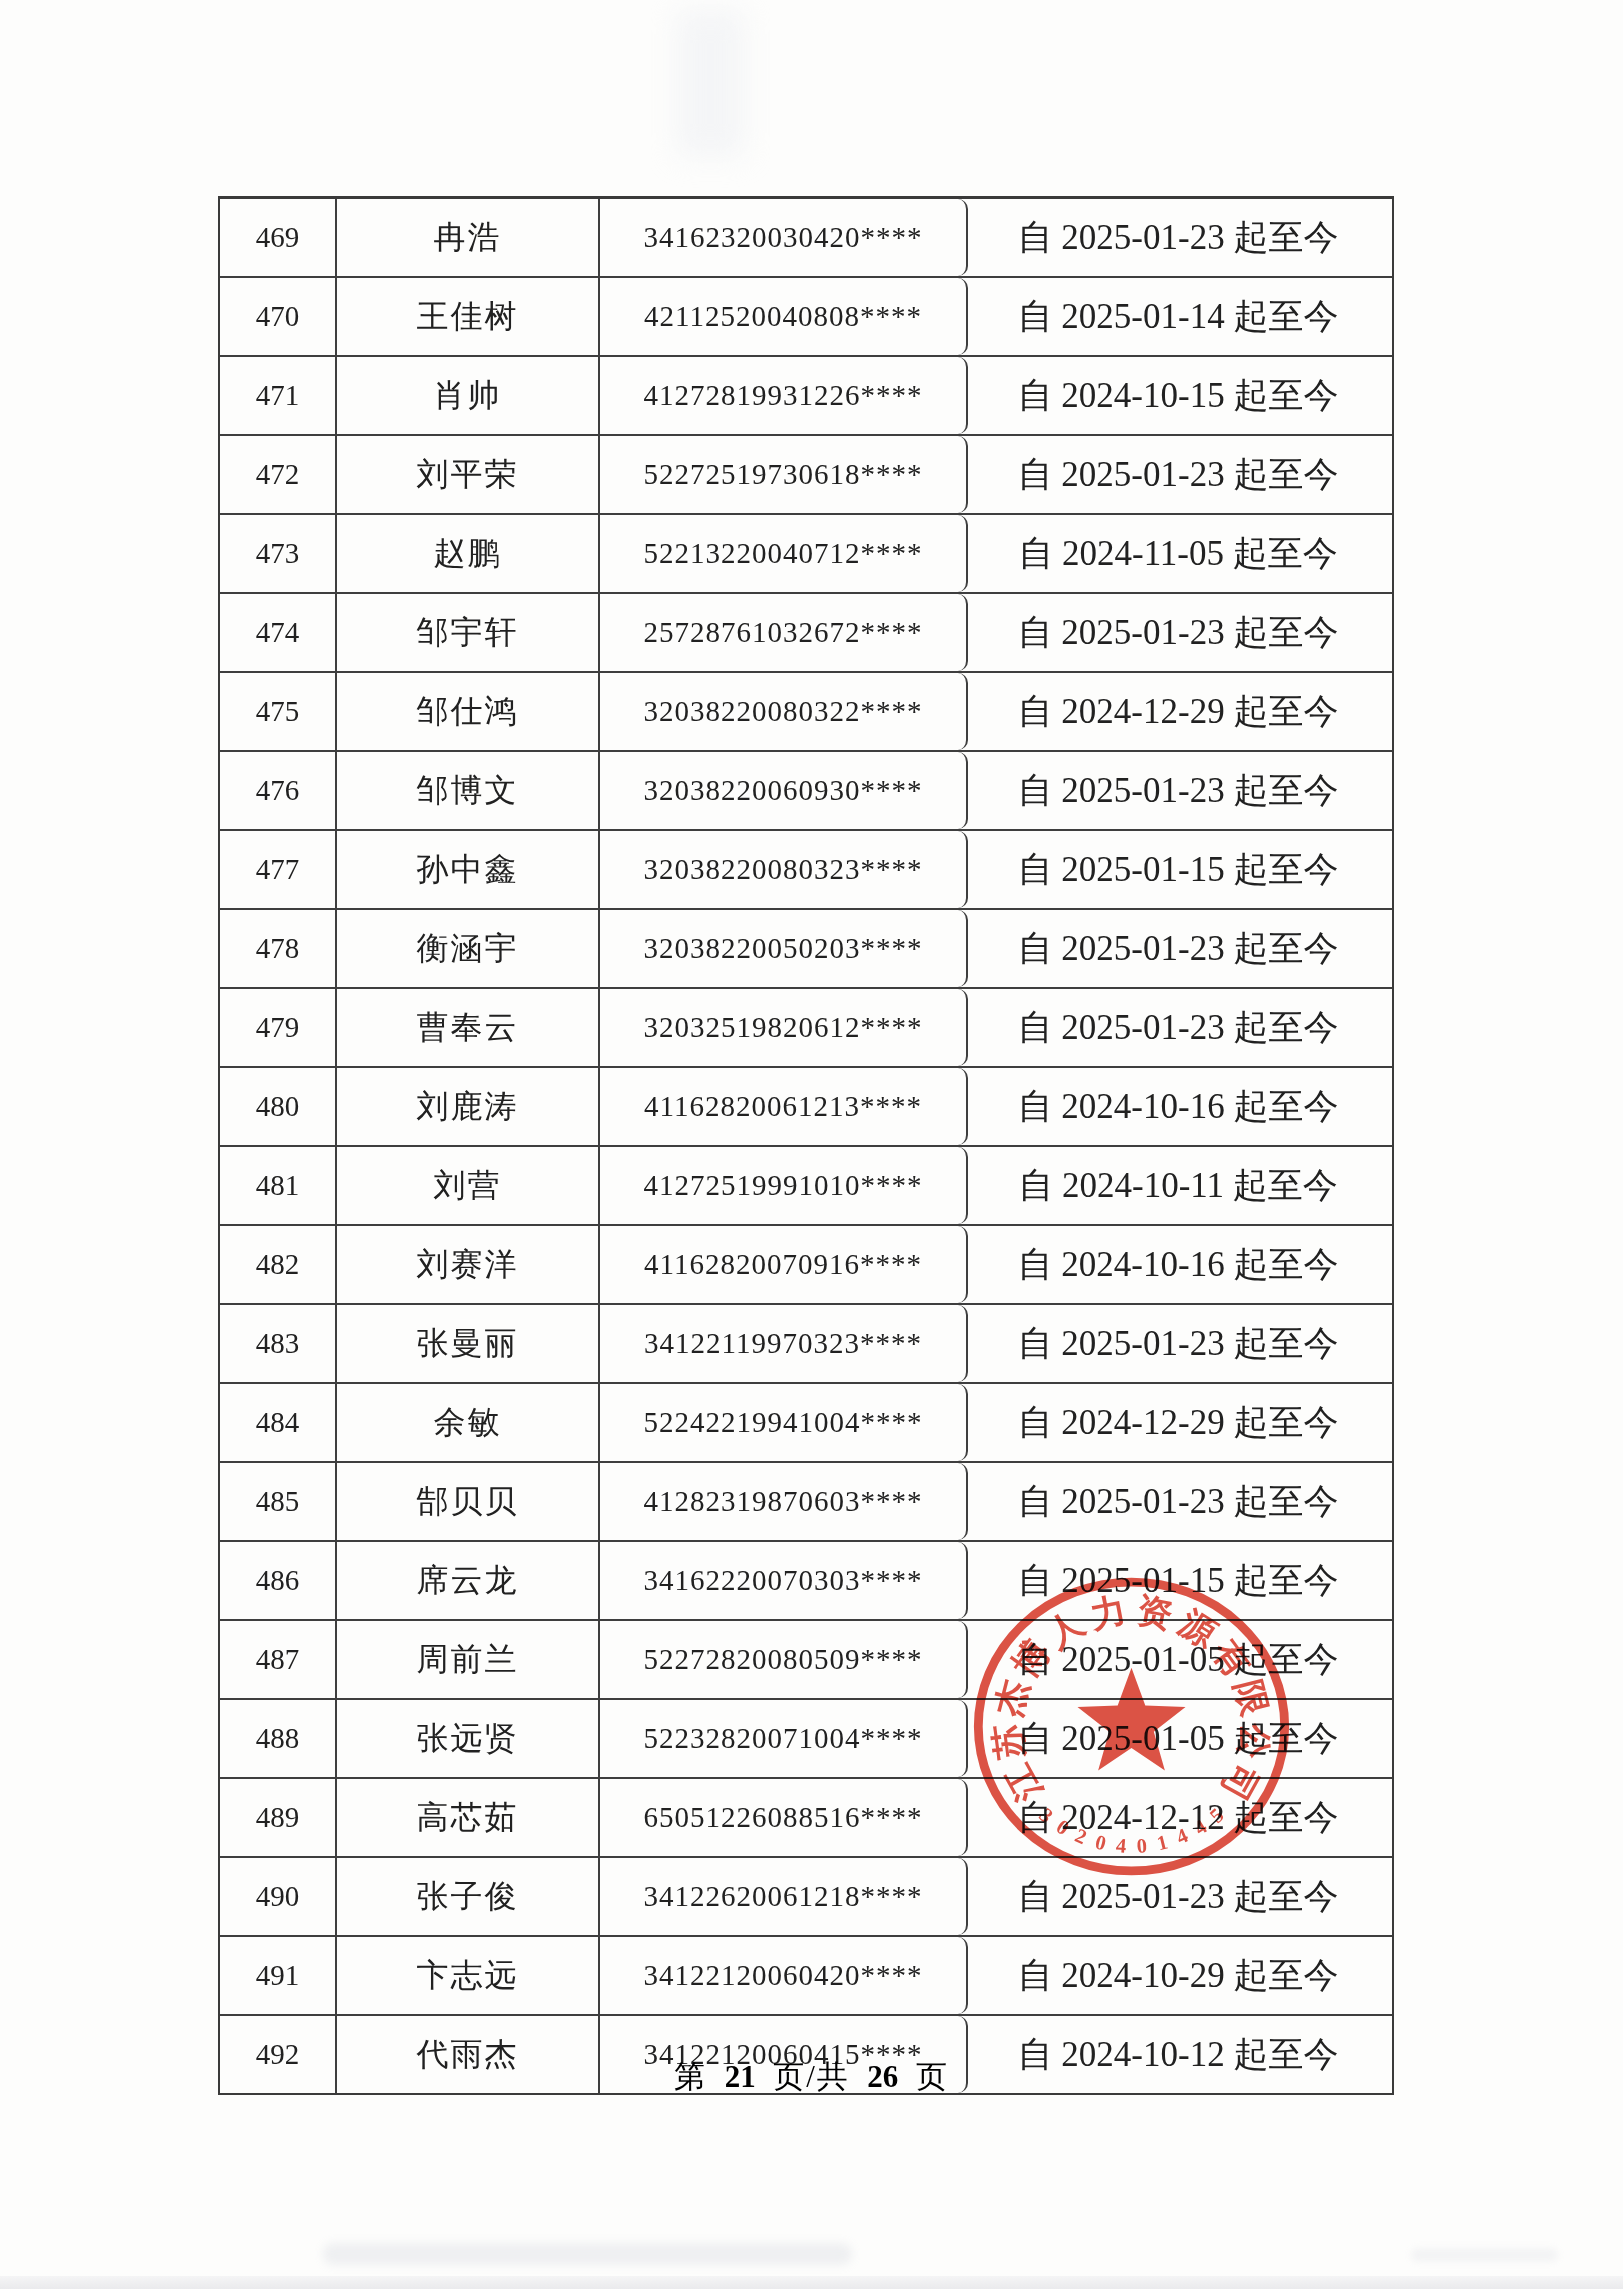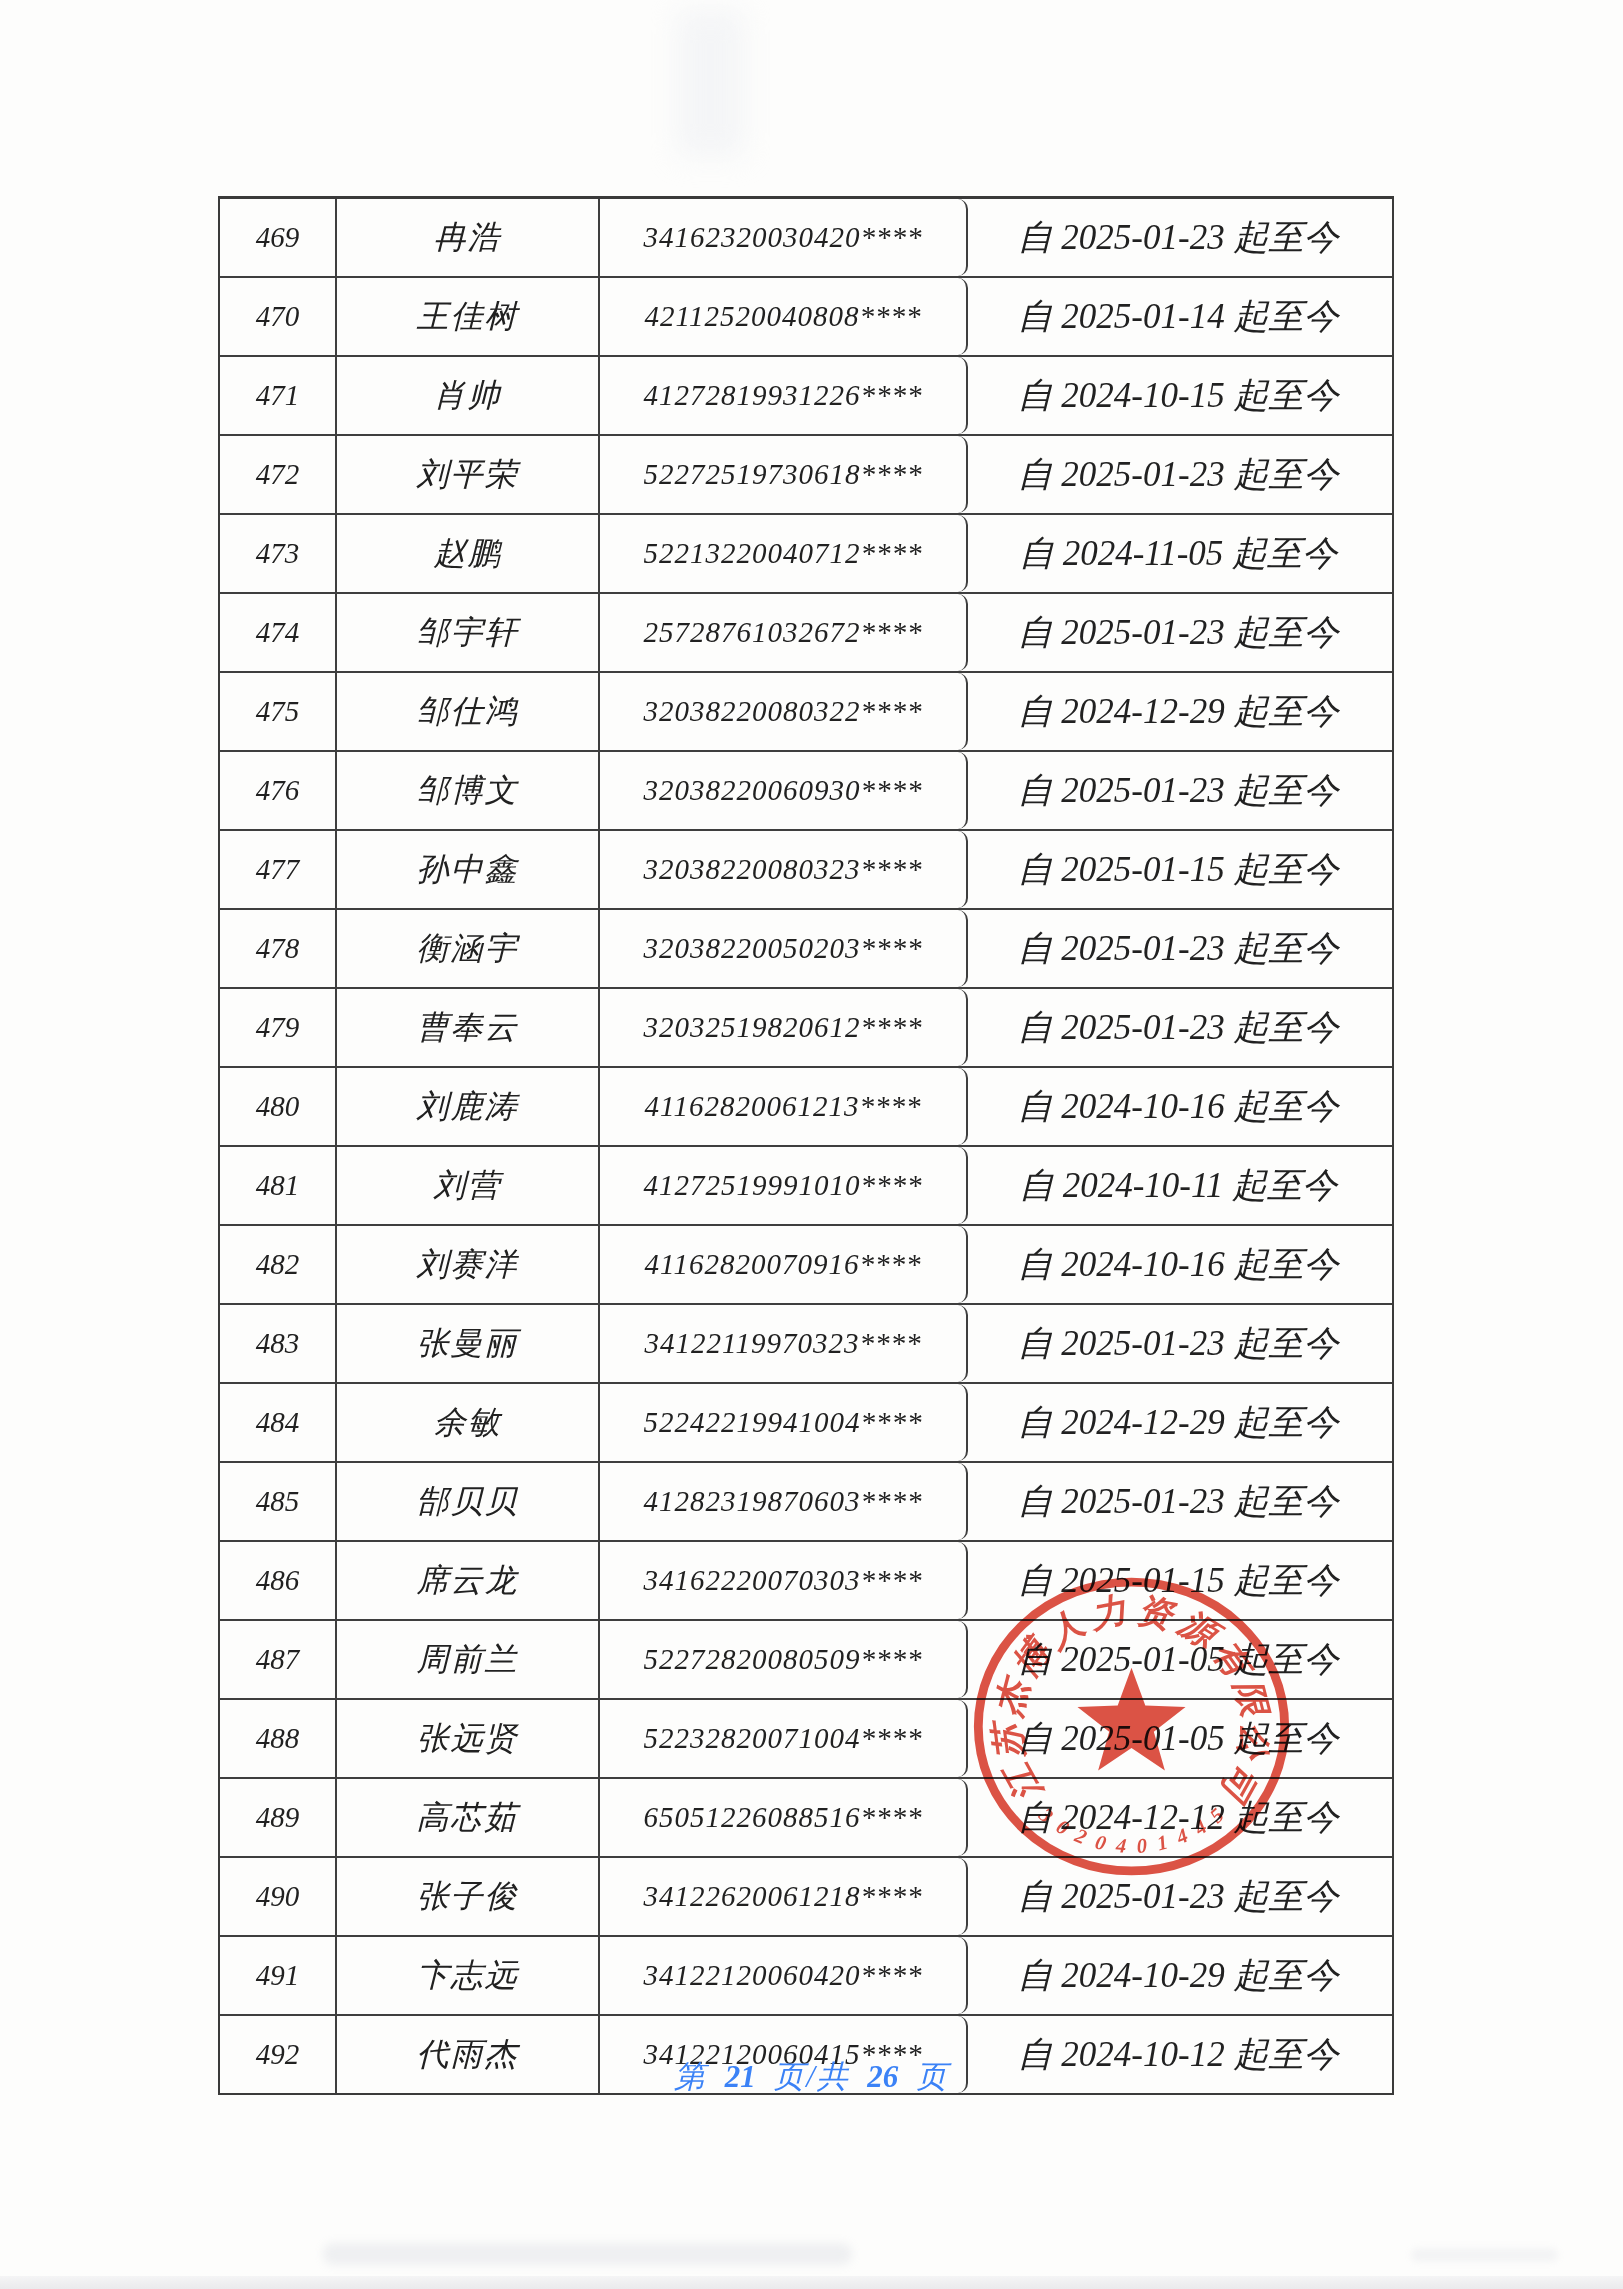--- a/index.html
+++ b/index.html
@@ -1,21 +1,21 @@
 <!DOCTYPE html>
 <html><head>
 <meta charset="utf-8">
 <style>
   html,body{margin:0;padding:0;}
   body{
     width:1623px;height:2290px;position:relative;overflow:hidden;
     background:#fdfdfc;
     font-family:"Liberation Serif","DejaVu Serif",serif;
   }
-  .page{position:absolute;inset:0;font-style:italic;}
+  .page{position:absolute;inset:0;}
   
   .doc-table{
     position:absolute;left:218px;top:196px;width:1172px;
     border:2.9px solid #3a3a3a;border-top-width:3.9px;
     background:transparent;
   }
   .trow{
     display:grid;grid-template-columns:117px 263px 368px 420px;
     height:77px;border-bottom:2px solid #3e3e3e;
   }
@@ -26,21 +26,21 @@
     font-size:29px;color:#212121;box-sizing:border-box;
     white-space:nowrap;overflow:visible;
   }
   .cell:last-child{border-right:none;}
   .cell.name{font-size:32px;letter-spacing:2px;}
   .cell.idnum{letter-spacing:1px;border-radius:10px;}
   .cell.period{font-size:35px;}
   
   .footer{
     position:absolute;left:0;top:2056px;width:100%;
-    text-align:center;font-size:31px;color:#3b82f6;letter-spacing:2px;
+    text-align:center;font-size:31px;color:#000000;letter-spacing:2px;
   }
   .footer .num{font-weight:700;margin:0 7.8px;letter-spacing:0;}
   
   .stamp{
     position:absolute;left:965px;top:1564px;width:333px;height:325px;
     mix-blend-mode:multiply;opacity:.88;filter:blur(0.3px);
     pointer-events:none;
   }
   
   .artifact{position:absolute;pointer-events:none;}

